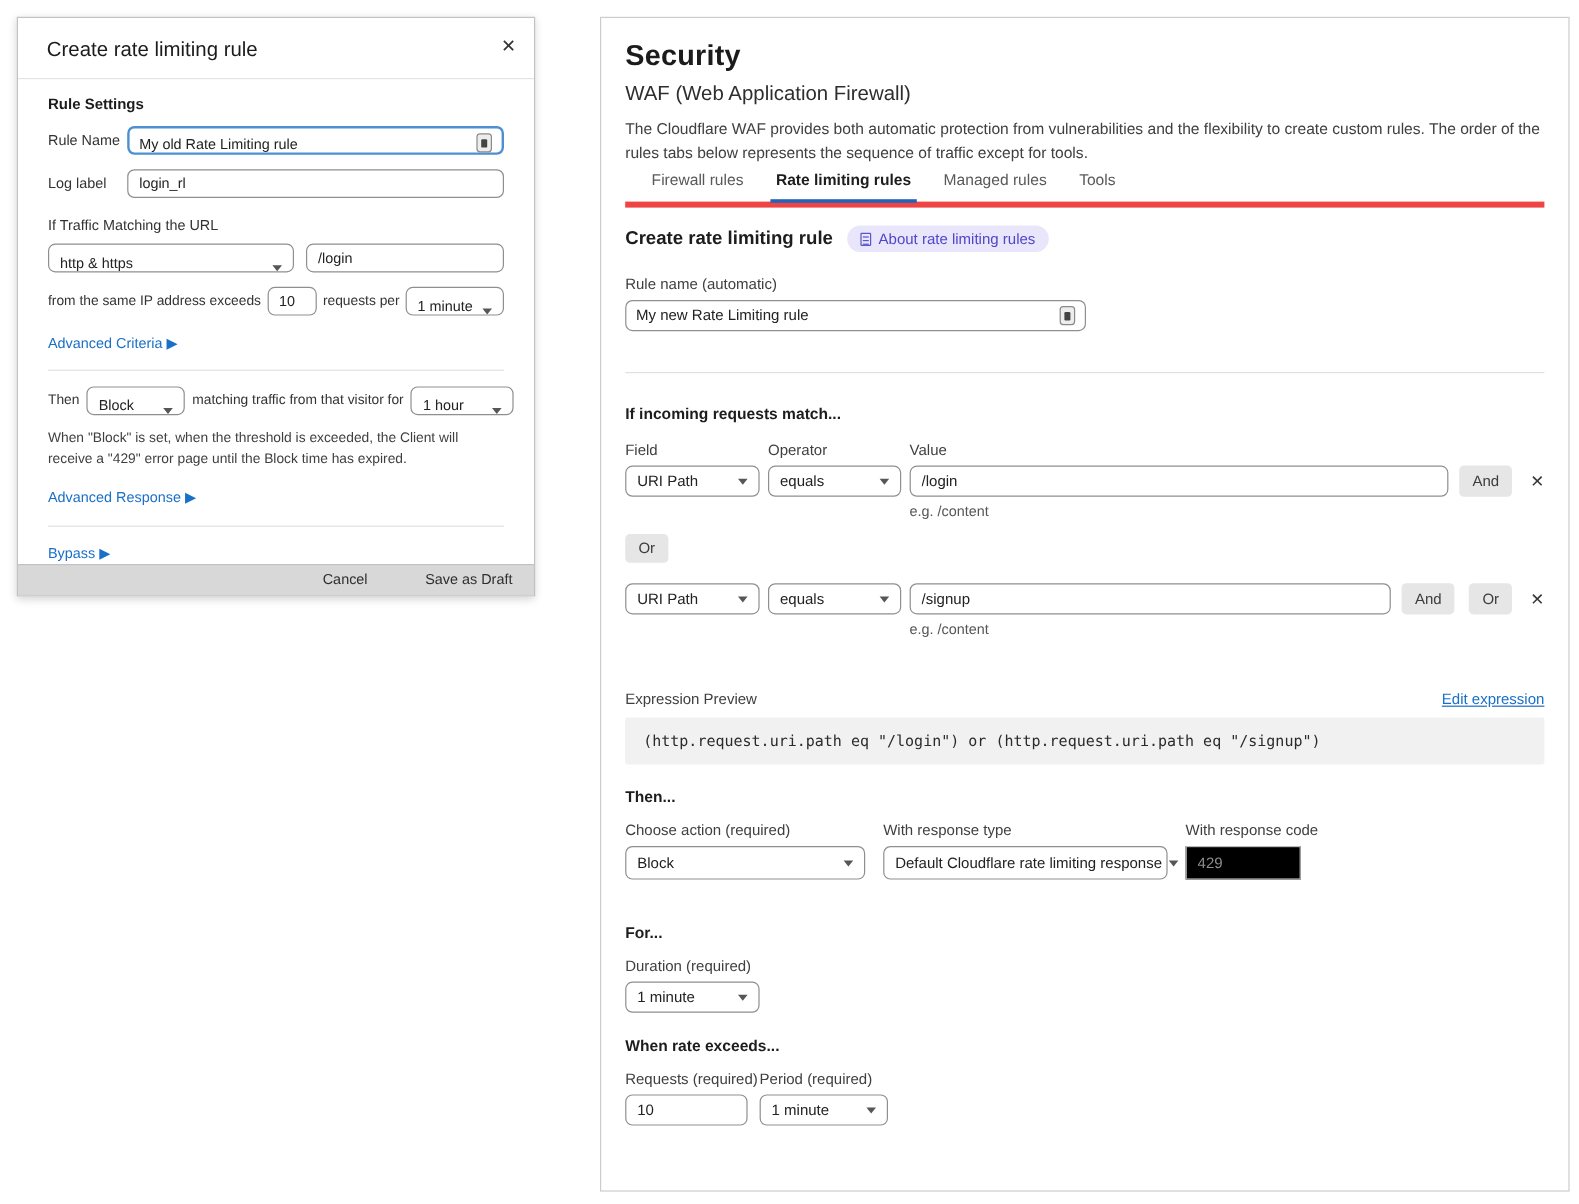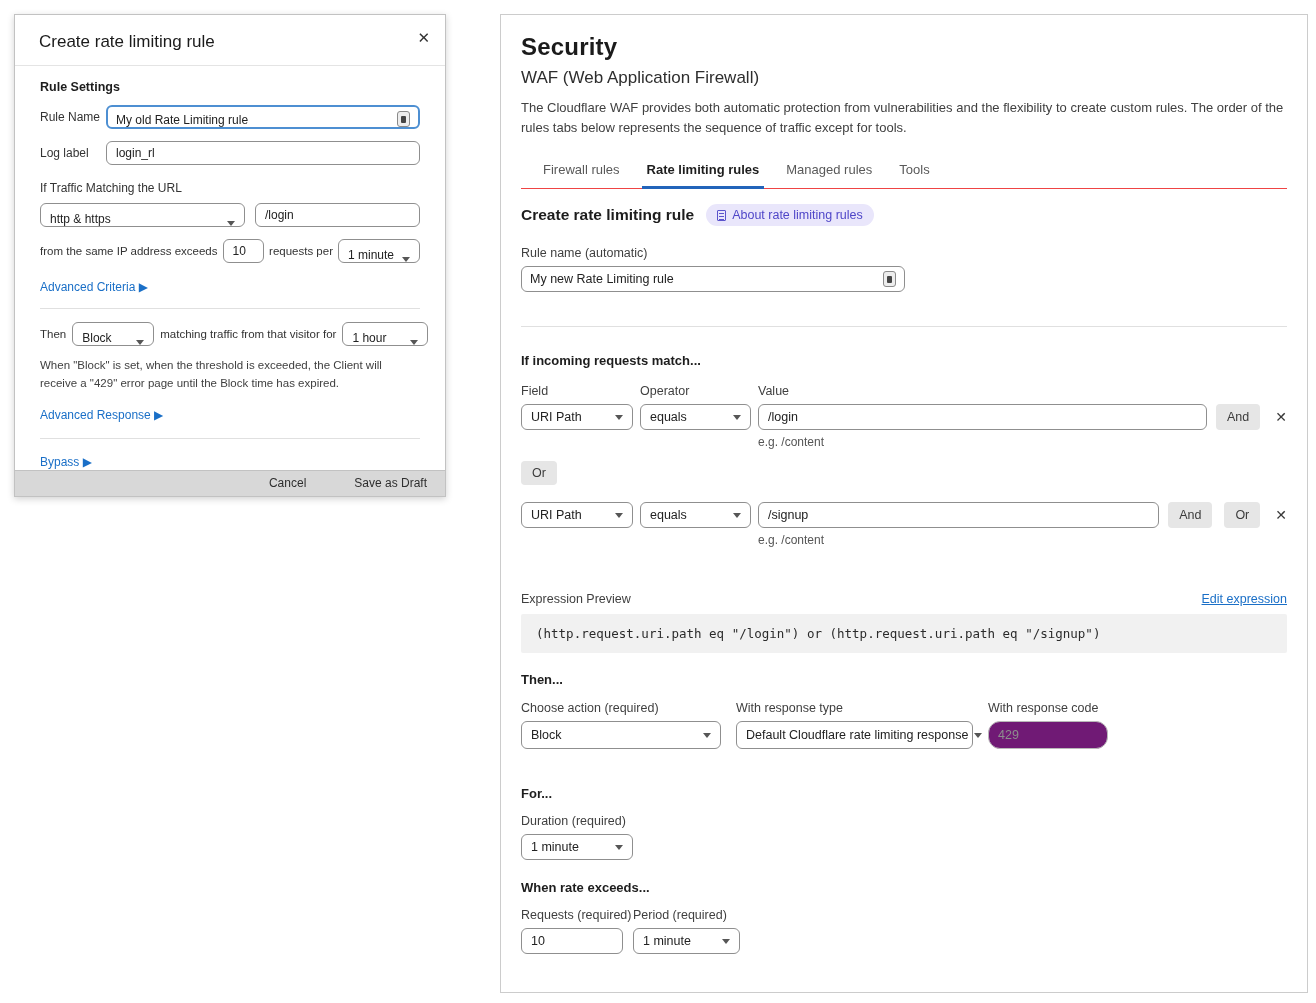--- a/index.html
+++ b/index.html
@@ -89,21 +89,21 @@
   }
 
   
   .panel {
     position: absolute; left: 500px; top: 14px; width: 808px; height: 979px;
     background: #fff; border: 1px solid #cccccc; padding: 18px 20px 0;
   }
   .page-title { font-size: 24px; font-weight: 700; color: #1b1b1b; letter-spacing: .2px; }
   .page-subtitle { font-size: 17px; font-weight: 400; color: #2e2e2e; margin-top: 7px; }
   .page-desc { font-size: 13px; color: #404040; line-height: 1.55; margin-top: 10px; }
-  .tabbar { margin-top: 24px; border-bottom: 1px solid #ef4444; }
+  .tabbar { margin-top: 4px; border-bottom: 5px solid #ef4444; }
   .tabs { display: flex; gap: 27px; margin-left: 22px; }
   .tab {
     font-size: 13px; color: #595959; padding-bottom: 11px; position: relative;
     cursor: pointer; white-space: nowrap;
   }
   .tab.active { color: #1d1d1d; font-weight: 700; }
   .tab.active::after {
     content: ""; position: absolute; left: -5px; right: -5px; bottom: -1px;
     height: 3px; background: #2264ba;
   }
@@ -137,22 +137,22 @@
     font-family: "DejaVu Sans Mono", "Liberation Mono", monospace;
     font-size: 12.5px; color: #2b2b2b; white-space: nowrap; overflow: hidden;
   }
   .three-col { display: flex; margin-top: 14px; }
   .three-col .c1 { width: 215px; }
   .three-col .c2 { width: 252px; }
   .tc-controls { display: flex; margin-top: 6px; align-items: center; }
   .tc-controls .a-sel { width: 200px; margin-right: 15px; }
   .tc-controls .r-sel { width: 237px; margin-right: 15px; }
   .disabled-input {
-    width: 120px; height: 28px; background: #701a75; border: 1px solid #b9b9b9;
-    border-radius: 12px; color: #8d8d8d; font-size: 12.5px; padding: 0 9px;
+    width: 96px; height: 28px; background: #000000; border: 1px solid #b9b9b9;
+    border-radius: 0; color: #8d8d8d; font-size: 12.5px; padding: 0 9px;
     font-family: inherit;
   }
 </style>
 </head>
 <body>
 
 <div class="dialog">
   <div class="dialog-header">
     <div class="dialog-title">Create rate limiting rule</div>
     <button class="dialog-close">✕</button>

